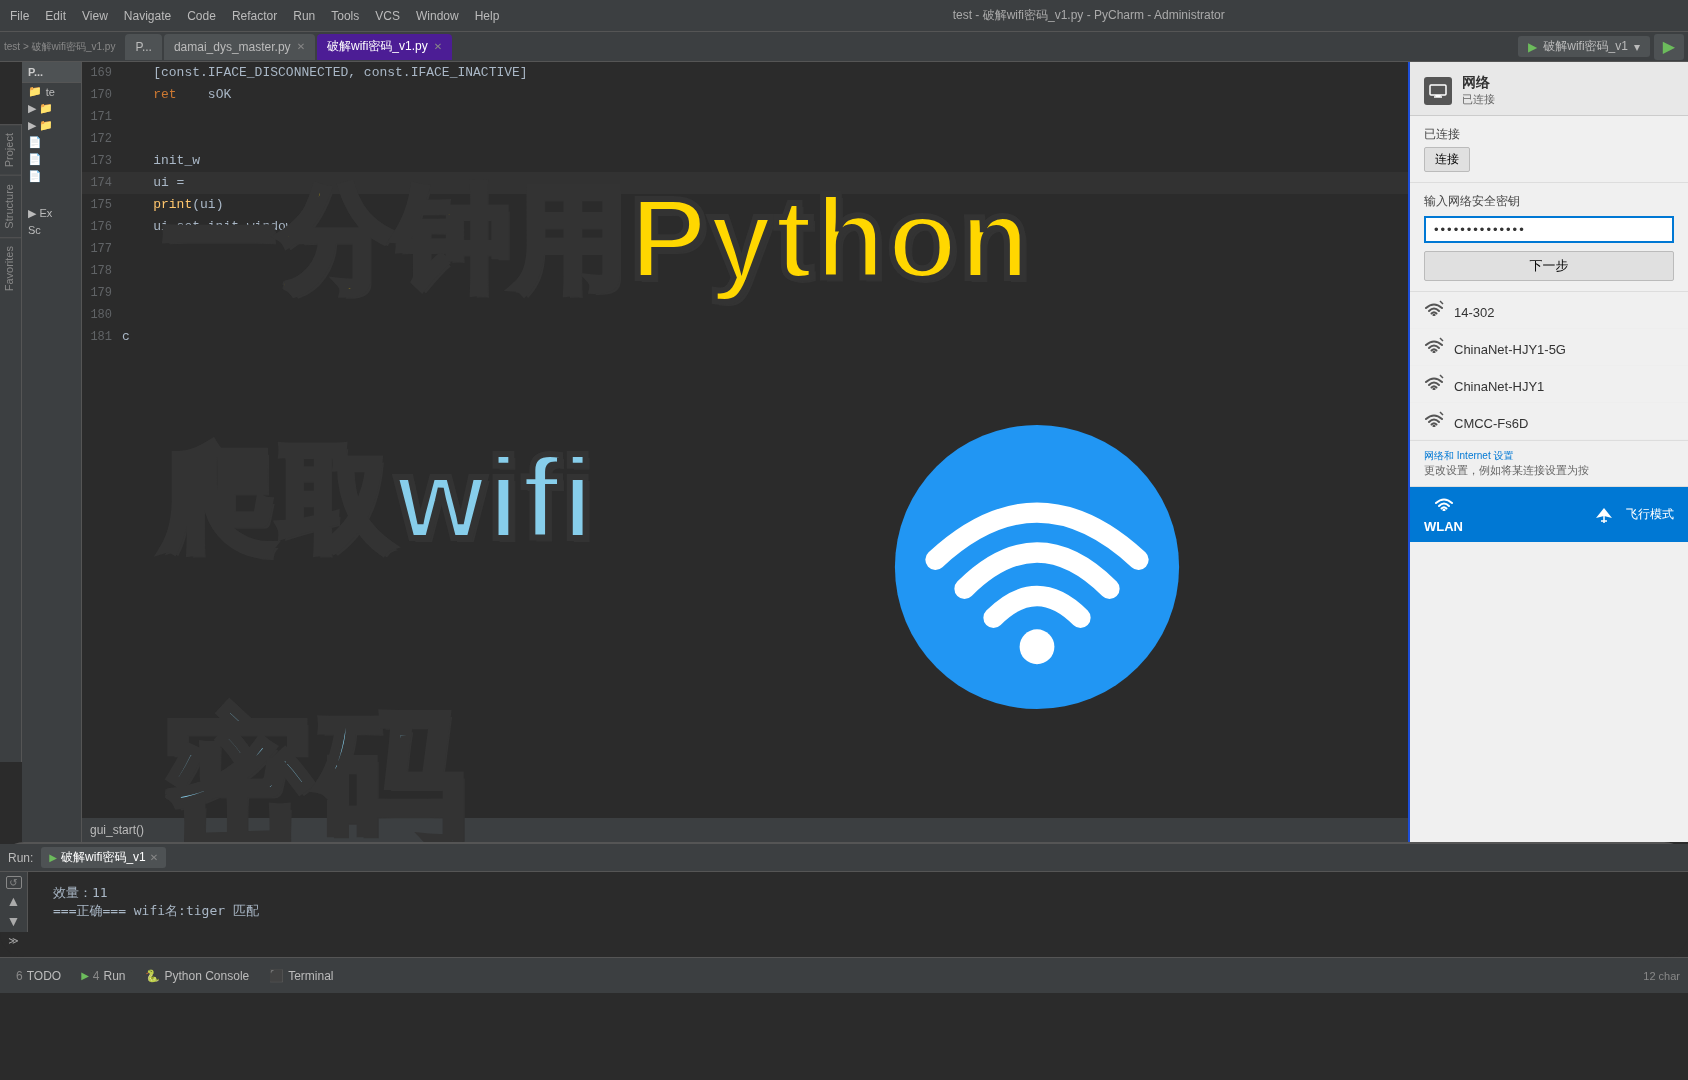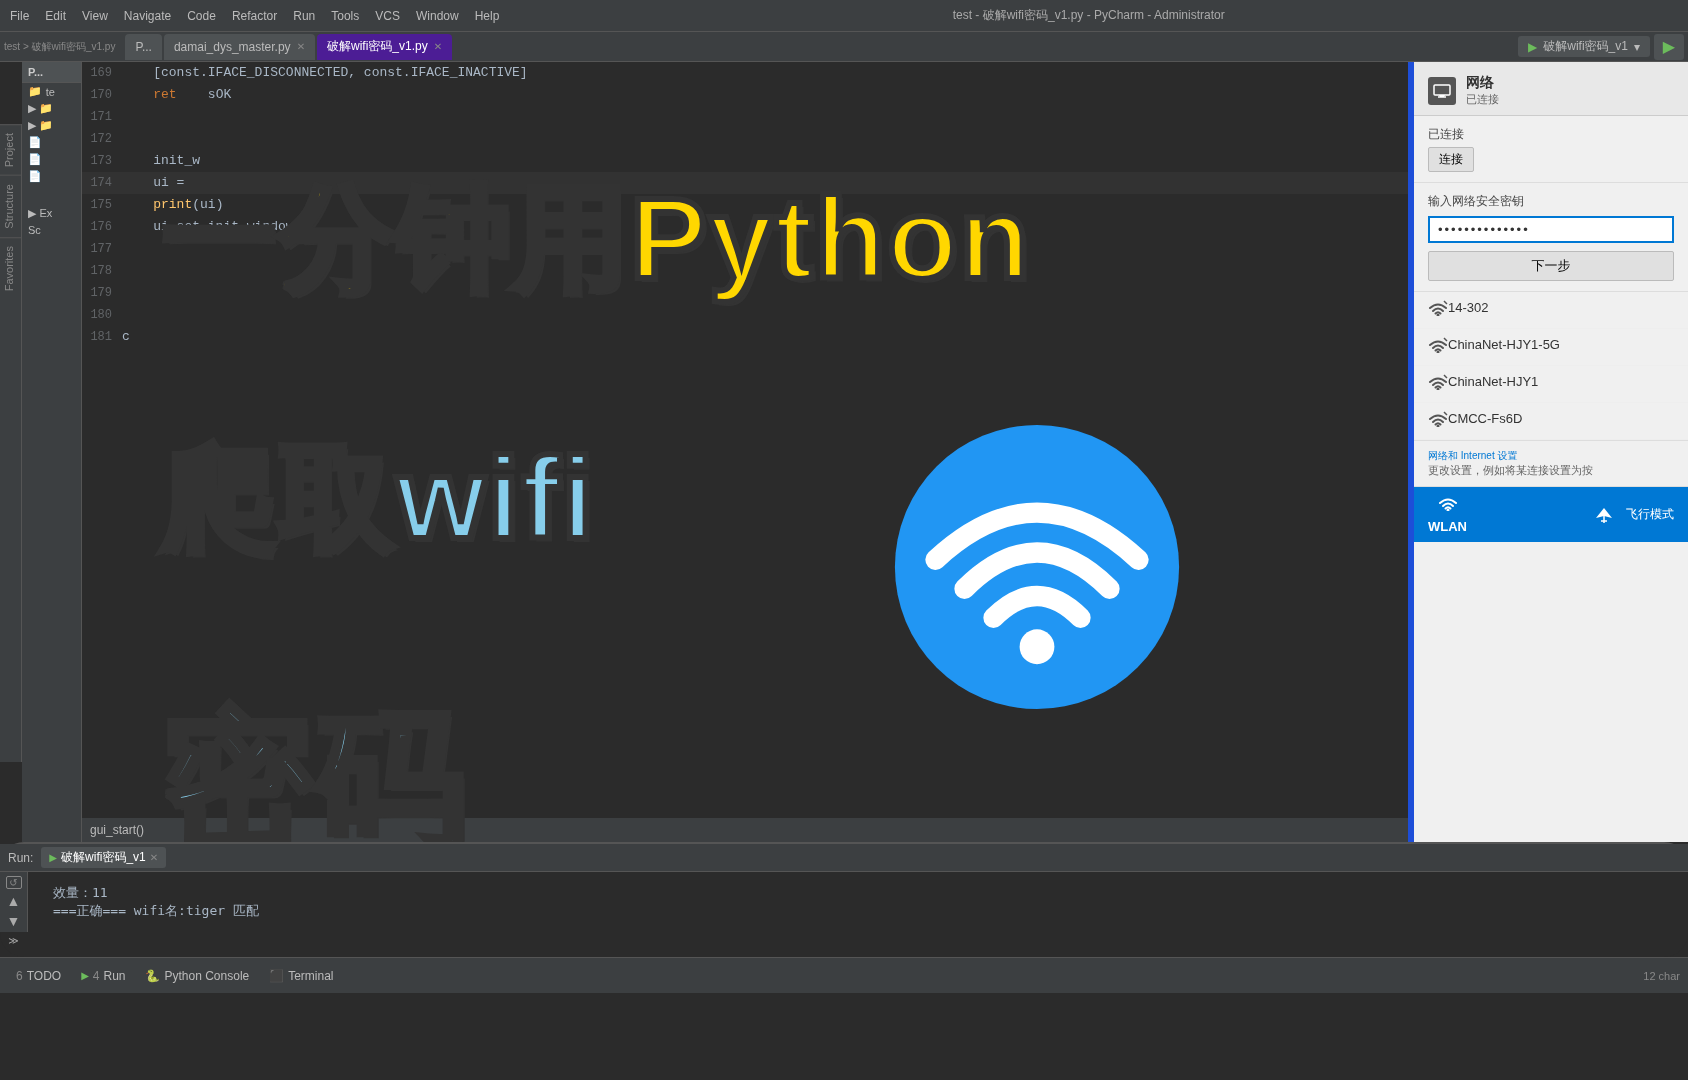--- a/index.html
+++ b/index.html
@@ -198,21 +198,21 @@
       width: 290px;
       height: 290px;
       pointer-events: none;
       z-index: 10;
     }
 
     
     #right-panel {
       width: 280px;
       background: #f0f0f0;
-      border-left: 6px solid #1d4ed8;
+      border-left: 2px solid #1d4ed8;
       font-family: 'Segoe UI', Arial, sans-serif;
       overflow: hidden;
       position: relative;
     }
 
     #network-header {
       background: #e8e8e8;
       padding: 12px 14px 8px;
       border-bottom: 1px solid #ccc;
       display: flex;
@@ -286,22 +286,22 @@
       cursor: pointer;
       text-align: center;
       border-radius: 2px;
     }
 
     #wifi-list {
       overflow-y: auto;
     }
     .wifi-item {
       display: flex;
-      align-items: flex-start;
-      gap: 0;
+      align-items: flex-end;
+      gap: 10px;
       padding: 8px 14px;
       border-bottom: 1px solid #eee;
       cursor: pointer;
     }
     .wifi-signal {
       font-size: 16px;
       color: #555;
     }
     .wifi-name {
       font-size: 13px;

